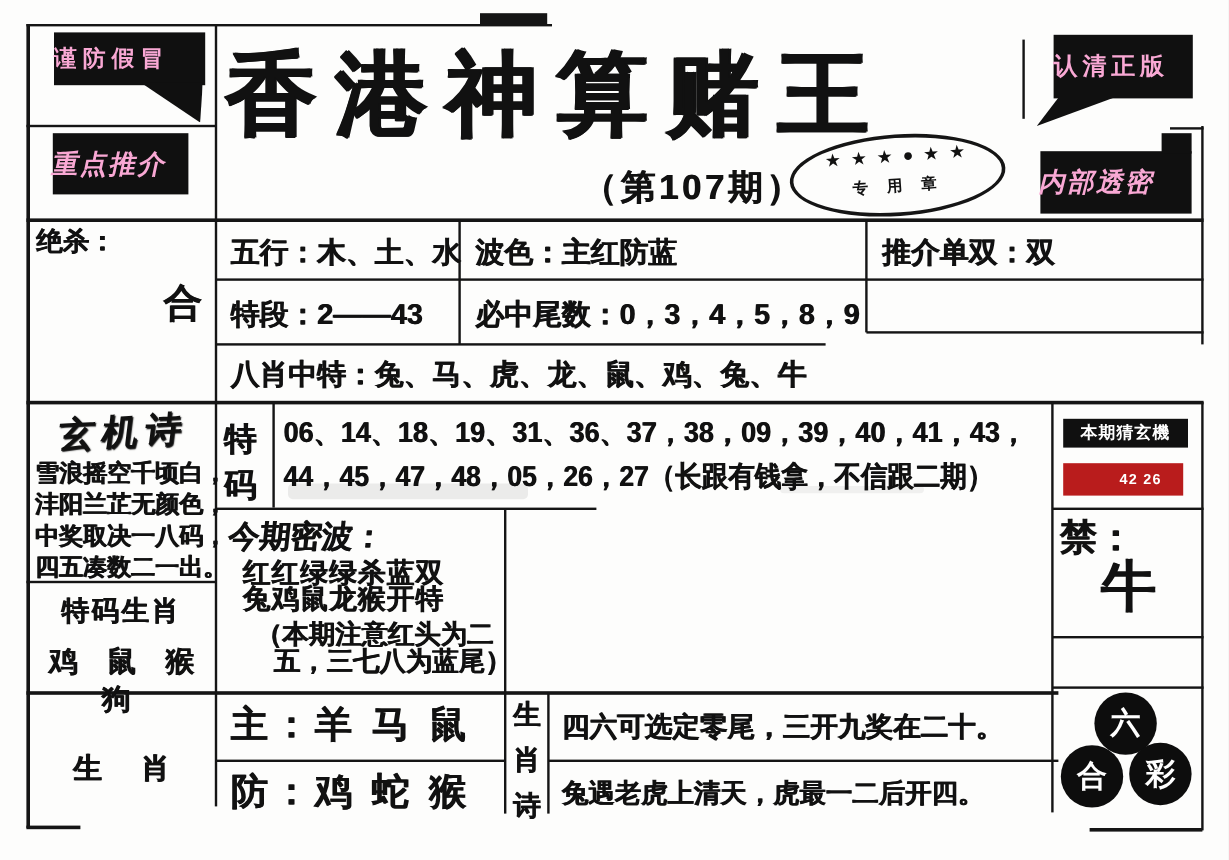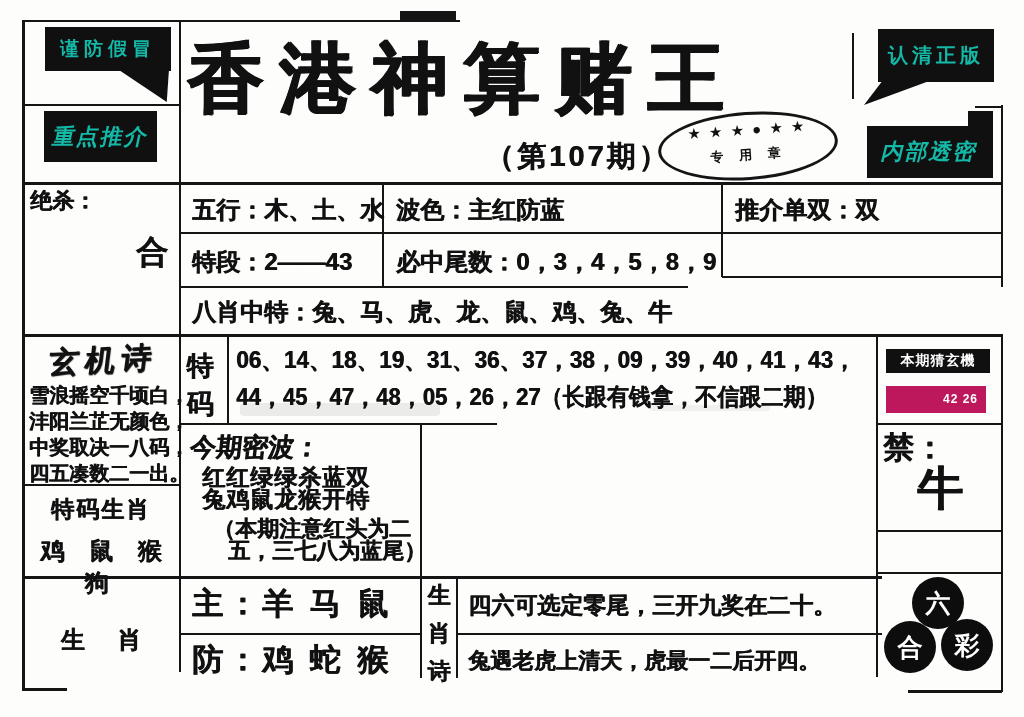--- a/index.html
+++ b/index.html
@@ -6,21 +6,21 @@
   #sheet{
     position:relative;width:1024px;height:717px;background:#fdfdfc;
     font-family:"Liberation Sans","DejaVu Sans",sans-serif;
     color:#111;overflow:hidden;font-weight:bold;
   }
   .abs{position:absolute;}
   .ln{position:absolute;background:#151515;}
   .bold-cjk{text-shadow:0.7px 0 0 currentColor;white-space:nowrap;}
   .cell-text{font-size:24px;}
   
-  .badge{position:absolute;background:#101010;color:#14b8a6;display:flex;align-items:center;justify-content:center;}
+  .badge{position:absolute;background:#101010;color:#f9a8d4;display:flex;align-items:center;justify-content:flex-start;}
   #badge-jfjm{left:45px;top:27px;width:126px;height:44px;font-size:19px;letter-spacing:5px;}
   #jfjm-tail{left:113px;top:69px;width:56px;height:33px;background:#101010;clip-path:polygon(8% 0,100% 0,96% 100%);}
   #badge-zdtj{left:44px;top:111px;width:113px;height:51px;font-size:22px;}
   #badge-zdtj span{transform:skewX(-12deg);letter-spacing:2px;}
   #badge-rqzb{left:878px;top:29px;width:116px;height:53px;font-size:20px;letter-spacing:4px;}
   #rqzb-tail{left:864px;top:80px;width:68px;height:25px;background:#101010;clip-path:polygon(0 100%,28% 0,100% 0);}
   #badge-nbtm{left:867px;top:126px;width:126px;height:52px;font-size:22px;}
   #badge-nbtm span{transform:skewX(-14deg);letter-spacing:2px;}
   #nbtm-step{left:968px;top:111px;width:25px;height:17px;background:#101010;}
   
@@ -65,22 +65,22 @@
   #zhu-line{left:192px;top:583px;font-size:31px;letter-spacing:4px;}
   #fang-line{left:192px;top:639px;font-size:31px;letter-spacing:4px;}
   
   .sxs-char{left:421px;width:36px;text-align:center;font-size:23px;}
   #sxs-c1{top:580px;} #sxs-c2{top:618px;} #sxs-c3{top:656px;}
   #verse-1{left:468px;top:590px;font-size:23px;text-align:right;}
   #verse-2{left:468px;top:646px;font-size:22px;}
   
   #guess-bar{left:886px;top:349px;width:104px;height:24px;background:#101010;color:#fff;
     display:flex;align-items:center;justify-content:center;font-size:14px;letter-spacing:1px;}
-  #hidden-bar{left:886px;top:386px;width:100px;height:27px;background:#be185d;color:#fff;
-    font-size:12px;line-height:27px;text-align:right;padding-right:8px;box-sizing:border-box;letter-spacing:1px;}
+  #hidden-bar{left:886px;top:386px;width:100px;height:27px;background:#b91c1c;color:#fff;
+    font-size:12px;line-height:27px;text-align:right;padding-right:18px;box-sizing:border-box;letter-spacing:1px;}
   #jin-label{left:883px;top:427px;font-size:31px;}
   #jin-value{left:877px;top:458px;width:126px;text-align:center;font-size:46px;text-shadow:1px 0 0 currentColor;}
   .lh-circle{position:absolute;width:52px;height:52px;border-radius:50%;background:#0d0d0d;color:#fff;
     text-align:center;line-height:52px;font-size:25px;}
   #lh-c1{left:912px;top:577px;} #lh-c2{left:884px;top:621px;} #lh-c3{left:941px;top:619px;}
   
   .smudge{position:absolute;background:rgba(0,0,0,0.07);border-radius:4px;}
 </style>
 </head>
 <body>

